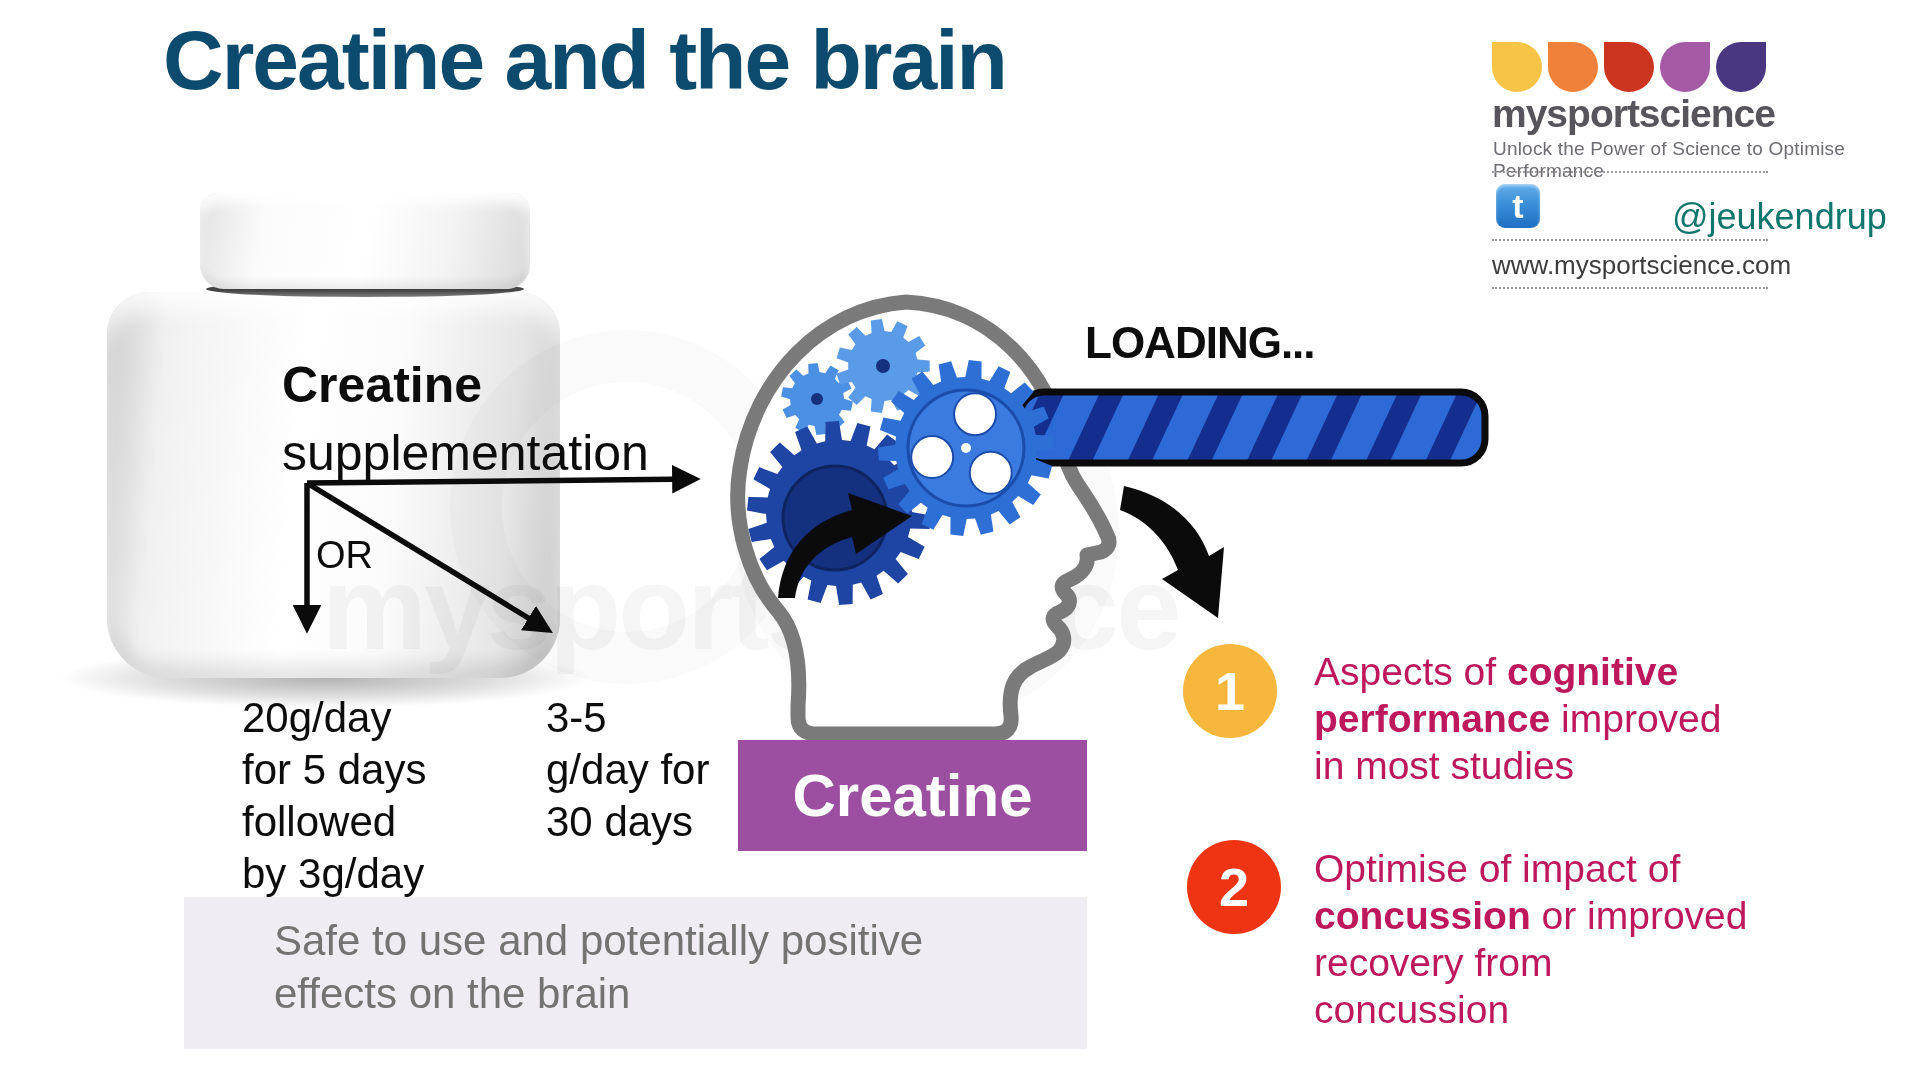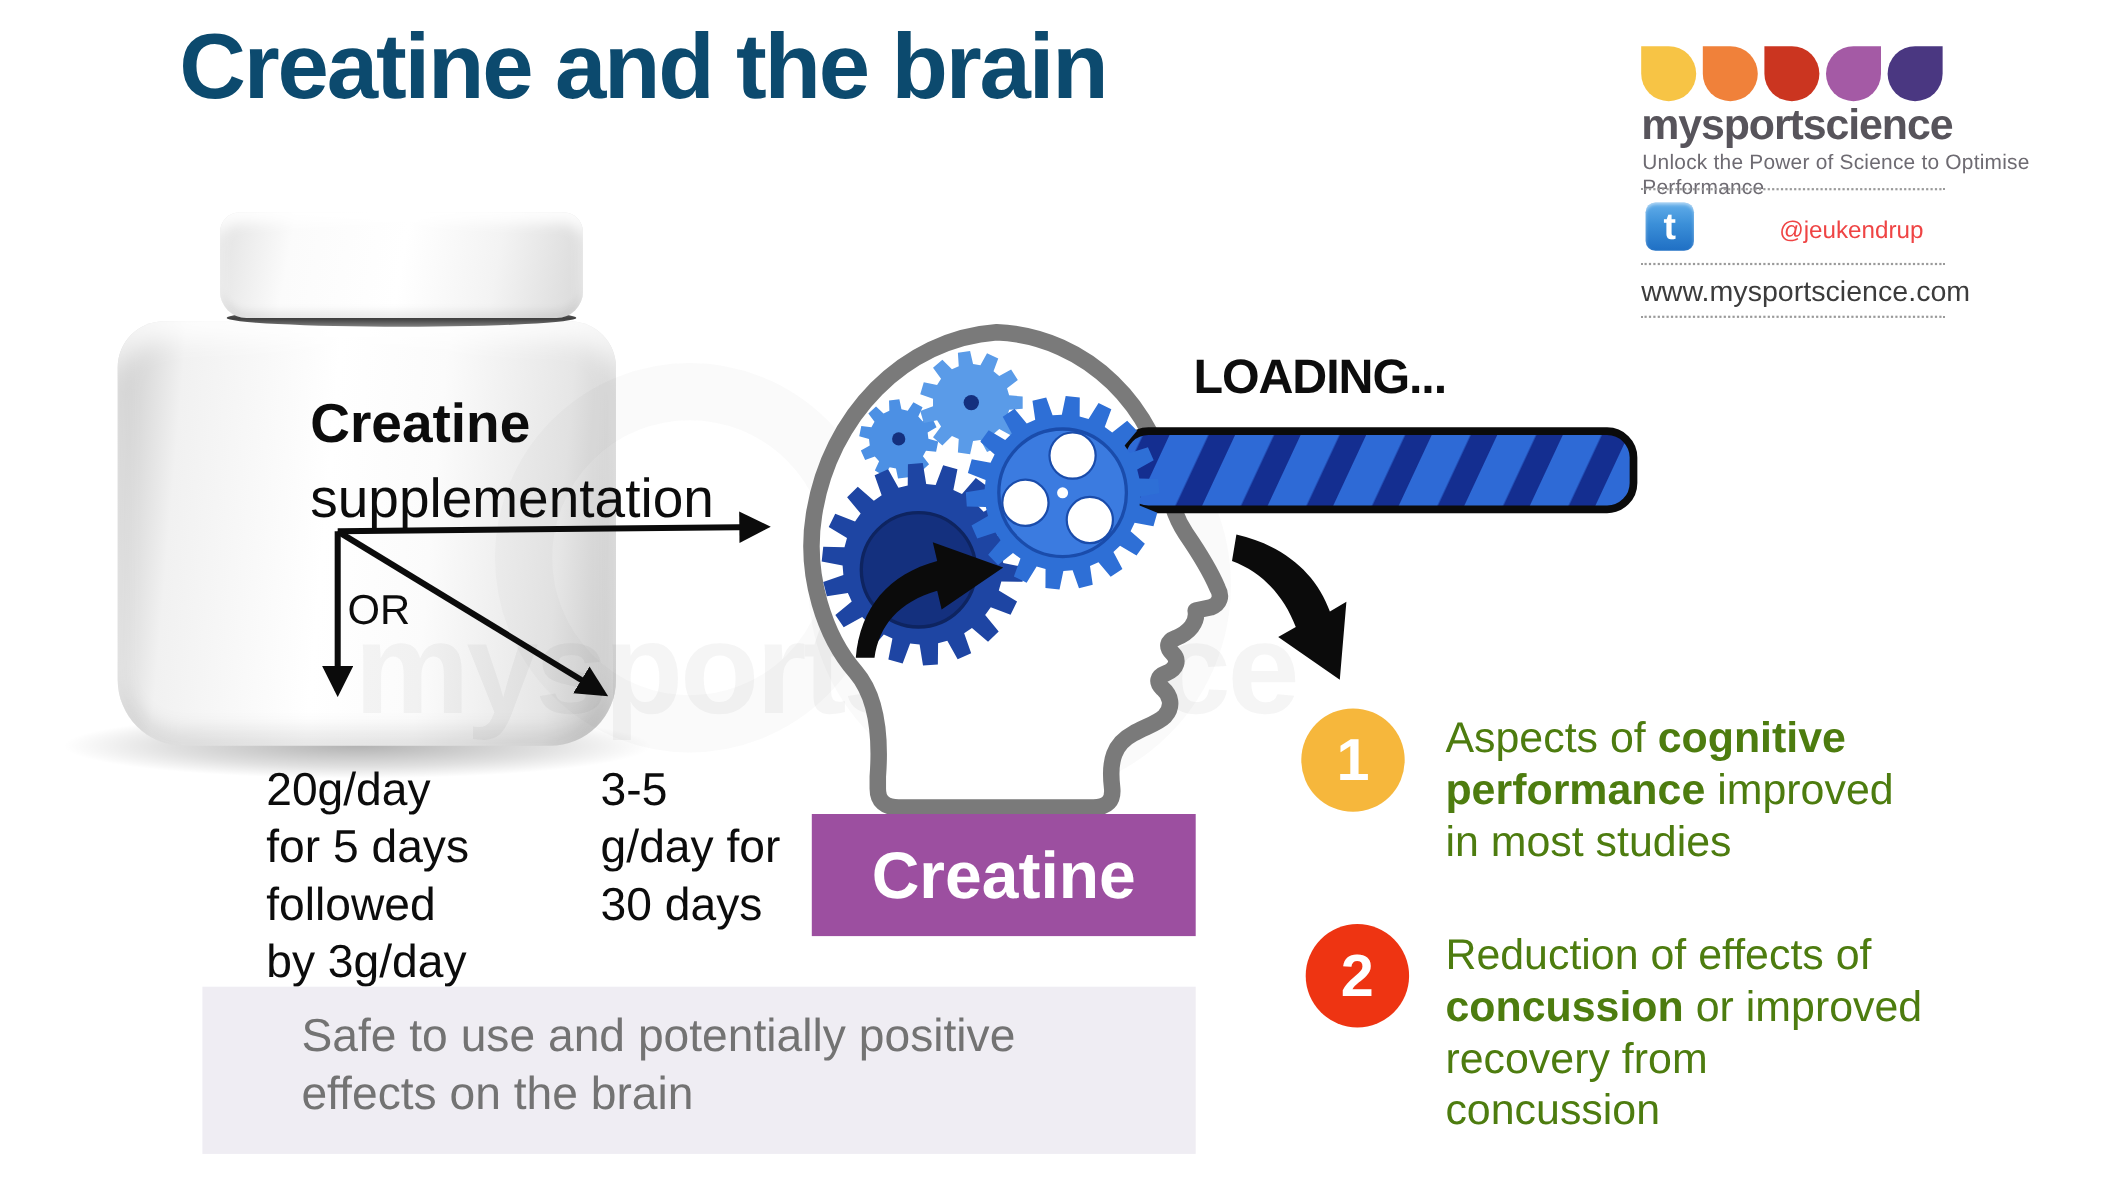--- a/index.html
+++ b/index.html
@@ -23,21 +23,21 @@
   .drop.tl{border-radius:0 50% 50% 50%;}
   .drop.tr{border-radius:50% 0 50% 50%;}
   .brand-name{left:1492px;top:92px;font-size:39px;font-weight:bold;letter-spacing:-1px;color:#57545B;}
   .brand-tagline{left:1493px;top:138px;font-size:19px;color:#6E6B72;letter-spacing:0.2px;}
   .dotline{height:0;border-top:2px dotted #9a9a9a;width:276px;left:1492px;}
   .dot1{top:171px;} .dot2{top:239px;} .dot3{top:287px;}
   .tw-icon{left:1496px;top:184px;width:44px;height:44px;border-radius:9px;
            background:linear-gradient(180deg,#62aeea 0%,#3b8fd8 45%,#1f6fc4 100%);
            display:flex;align-items:center;justify-content:center;
            color:#fff;font-size:34px;font-weight:bold;box-shadow:inset 0 2px 3px rgba(255,255,255,.5);}
-  .tw-handle{left:1600px;top:196px;width:166px;text-align:center;font-size:22px;color:#ef4444;}
+  .tw-handle{left:1672px;top:196px;width:166px;text-align:center;font-size:36px;color:#0f766e;}
   .brand-url{left:1492px;top:250px;font-size:26px;color:#3c3c3c;}
 
   
   .jar-shadow{left:55px;top:648px;width:540px;height:60px;border-radius:50%;
               background:radial-gradient(ellipse at center,rgba(0,0,0,0.30) 0%,rgba(0,0,0,0.12) 45%,rgba(0,0,0,0) 70%);}
   .jar-lid{left:200px;top:193px;width:330px;height:96px;border-radius:18px 18px 24px 24px;
            background:linear-gradient(100deg,#e2e2e2 0%,#fbfbfb 20%,#ffffff 50%,#f3f3f3 75%,#d9d9d9 100%);
            box-shadow:inset 0 10px 12px rgba(255,255,255,.9), inset 0 -6px 8px rgba(0,0,0,.08);}
   .jar-rim{left:206px;top:281px;width:318px;height:16px;border-radius:50%;
            background:linear-gradient(180deg,#6e6e6e,#3f3f3f 55%,#808080);}
@@ -63,21 +63,21 @@
   .creatine-tag span{color:#fff;font-size:60px;font-weight:bold;letter-spacing:0;}
 
   
   .safety-box{left:184px;top:897px;width:903px;height:152px;background:#EFEDF3;}
   .safety-text{left:226px;top:914px;font-size:42px;font-weight:normal;line-height:53px;color:#737373;white-space:pre-line;margin-left:48px;}
 
   
   .finding-num{width:94px;height:94px;border-radius:50%;display:flex;align-items:center;justify-content:center;
                color:#fff;font-size:54px;font-weight:bold;}
   .num1{left:1183px;top:644px;} .num2{left:1187px;top:840px;}
-  .finding-text{width:480px;font-size:39px;line-height:47px;color:#4d7c0f;white-space:pre-line;}
+  .finding-text{width:480px;font-size:39px;line-height:47px;color:#be185d;white-space:pre-line;}
   .finding-text b{font-weight:bold;}
   .ftext1{left:1314px;top:648px;} .ftext2{left:1314px;top:845px;}
 
   svg{display:block;}
 </style>
 </head>
 <body>
 
 <div class="abs jar-shadow"></div>
 <div class="abs jar-body"></div>
@@ -176,16 +176,16 @@
 
 <div class="abs finding-num num1" style="background: rgb(246, 183, 60);">
   <span>1</span>
 </div>
 <div class="abs finding-text ftext1"><span>Aspects of </span><b>cognitive
 performance</b><span> improved
 in most studies</span></div>
 <div class="abs finding-num num2" style="background: rgb(238, 52, 18);">
   <span>2</span>
 </div>
-<div class="abs finding-text ftext2"><span>Reduction of effects of
+<div class="abs finding-text ftext2"><span>Optimise of impact of
 </span><b>concussion</b><span> or improved
 recovery from
 concussion</span></div>
 
 </body></html>

